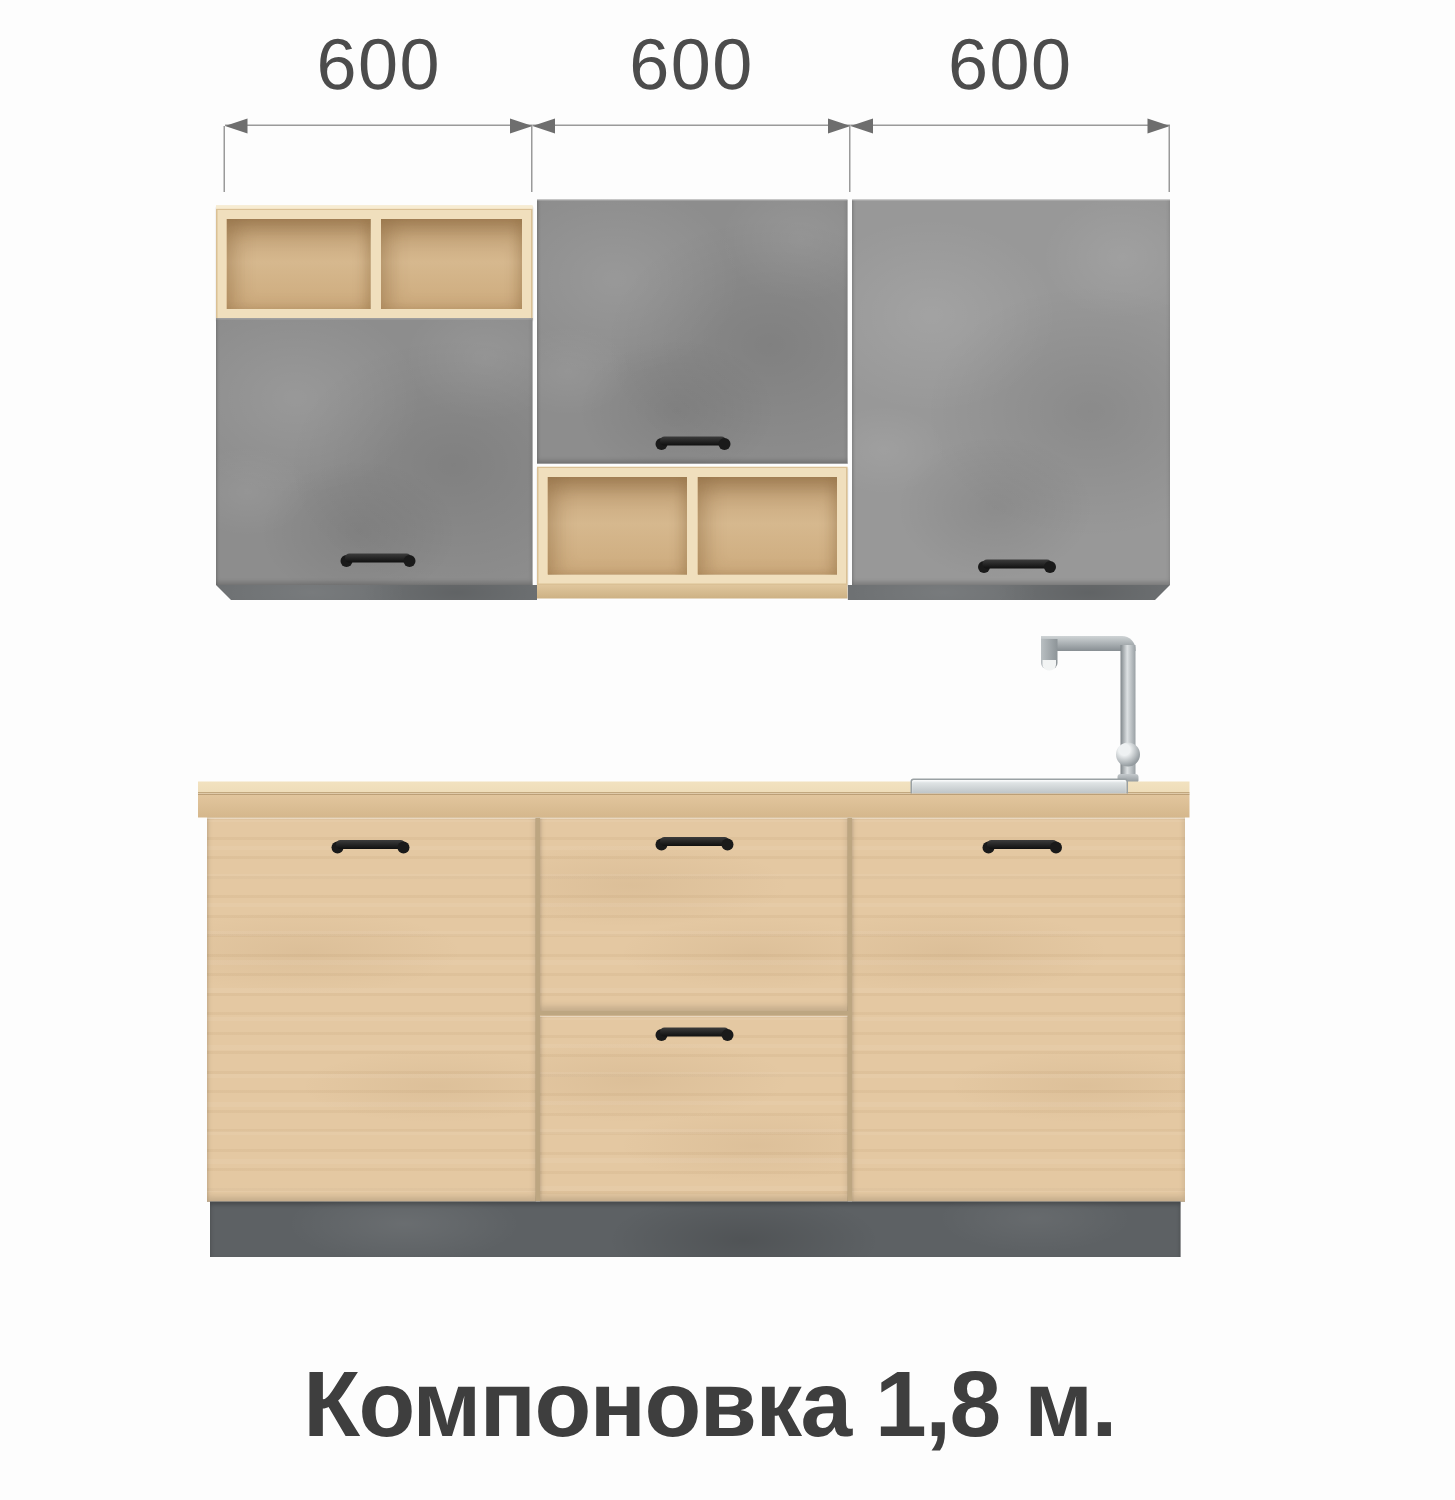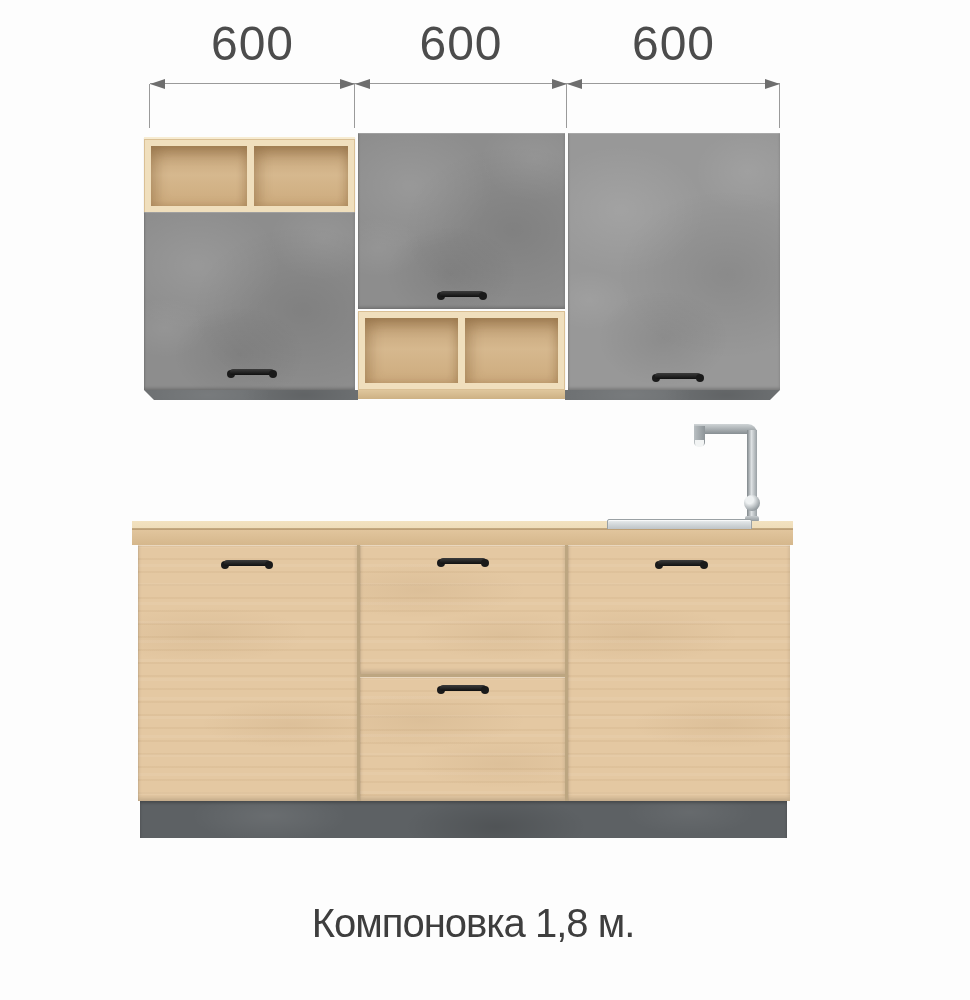--- a/index.html
+++ b/index.html
@@ -66,21 +66,21 @@
   .sink{background:linear-gradient(to bottom,var(--steel-light,#e8eced),var(--steel-mid,#b9bfc2));
     border:1px solid #9aa1a4;border-radius:2px;box-shadow:inset 0 1px 1px rgba(255,255,255,.8);}
   .f-arm{background:linear-gradient(to bottom,#cfd4d6,var(--steel-dark,#878e92));border-radius:0 9px 0 0;}
   .f-spout{background:linear-gradient(to right,#b9bfc2,#8d9498);border-radius:0 0 4px 4px;}
   .f-tip{background:#f2f4f4;border-radius:0 0 4px 4px;}
   .f-pipe{background:linear-gradient(to right,#7f868a,#dde1e3 45%,#99a0a4);}
   .f-ball{background:radial-gradient(circle at 35% 30%,#eef1f2 0 25%,#9aa1a5 70%,#767d81);border-radius:50%;}
   .f-base{background:linear-gradient(to bottom,#c4c9cc,#8d9498);border-radius:2px;}
 
   .caption{position:absolute;left:0;right:24px;top:901px;text-align:center;
-    font-size:40px;font-weight:400;letter-spacing:-1px;color:var(--caption-text,#3e3e3e);}
+    font-size:62px;font-weight:700;letter-spacing:-1px;color:var(--caption-text,#3e3e3e);}
 
   .abs{position:absolute;}
 </style>
 </head>
 <body>
 
 <div class="stage">
 
   <div class="abs" style="left:0;top:0;width:970px;height:130px;">
     <div class="dim-seg" style="left:150px;width:205px;">

